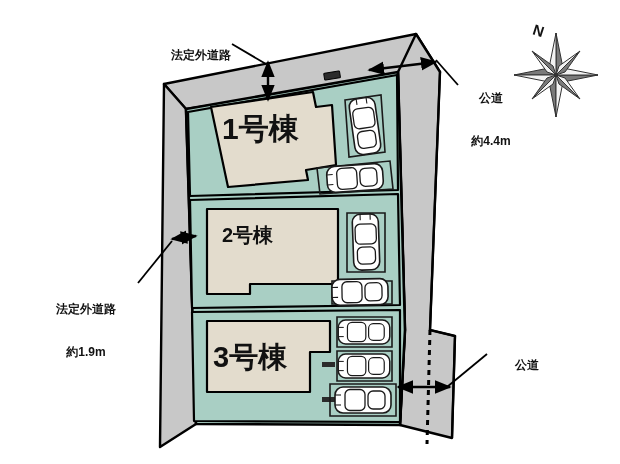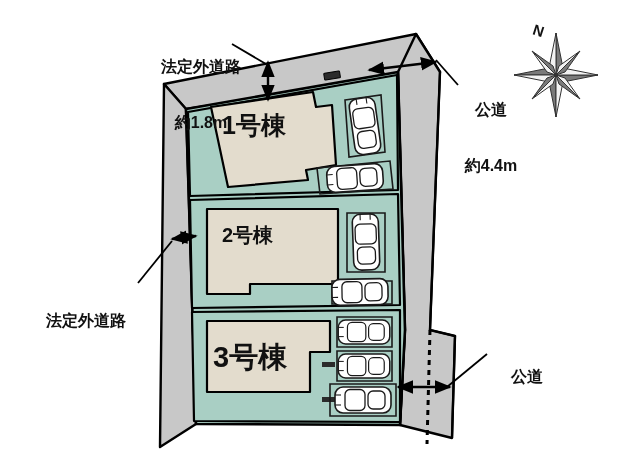--- a/index.html
+++ b/index.html
@@ -3,21 +3,21 @@
 <meta charset="utf-8">
 <title>Site Plan</title>
 <style>
   html,body{margin:0;padding:0;background:#ffffff;}
   body{width:620px;height:464px;overflow:hidden;
        font-family:"Liberation Sans","DejaVu Sans",sans-serif;}
   #stage{position:relative;width:620px;height:464px;background:#fff;}
   #plan{position:absolute;left:0;top:0;width:620px;height:464px;}
   .lbl{position:absolute;color:#111;font-weight:700;line-height:1.18;
        white-space:pre;letter-spacing:0px;}
-  .lbl-ann{font-size:16px;text-align:center;}
+  .lbl-ann{font-size:12px;text-align:center;}
   .lbl-n{font-size:15px;font-weight:700;}
 </style>
 </head>
 <body>
 
 <div id="stage">
 
   <svg id="plan" viewBox="0 0 620 464">
     <defs>
       <g id="car-h">
@@ -144,35 +144,35 @@
         <path d="M-24,24 L-9,3 L0,0 Z" fill="#7a7a7a" stroke="#333" stroke-width="1"></path>
         <path d="M-24,24 L-3,9 L0,0 Z" fill="#f2f2f2" stroke="#333" stroke-width="1"></path>
         <path d="M-24,-24 L-3,-9 L0,0 Z" fill="#7a7a7a" stroke="#333" stroke-width="1"></path>
         <path d="M-24,-24 L-9,-3 L0,0 Z" fill="#f2f2f2" stroke="#333" stroke-width="1"></path>
       </g>
     </g>
   </svg>
 
   <div class="lbl lbl-ann" style="left:141px;top:20px;width:120px;">
     <div>法定外道路</div>
-    <div>約1.8m</div>
   </div>
 
   <div class="lbl lbl-ann" style="left:448px;top:63px;width:86px;">
     <div>公道</div>
     <div>約4.4m</div>
   </div>
 
   <div class="lbl lbl-ann" style="left:23px;top:274px;width:126px;">
     <div>法定外道路</div>
+    <div>約1.9m</div>
   </div>
 
   <div class="lbl lbl-ann" style="left:481px;top:330px;width:92px;">
     <div>公道</div>
   </div>
 
   <div class="lbl lbl-n" style="left:533px;top:22px;transform:rotate(18deg);">N</div>
 
-  <div class="lbl" style="left:222px;top:111px;font-size:25px;">1号棟</div>
+  <div class="lbl" style="left:222px;top:111px;font-size:30px;">1号棟</div>
   <div class="lbl" style="left:222px;top:224px;font-size:20px;">2号棟</div>
   <div class="lbl" style="left:213px;top:340px;font-size:29px;">3号棟</div>
 
 </div>
 
 </body></html>

